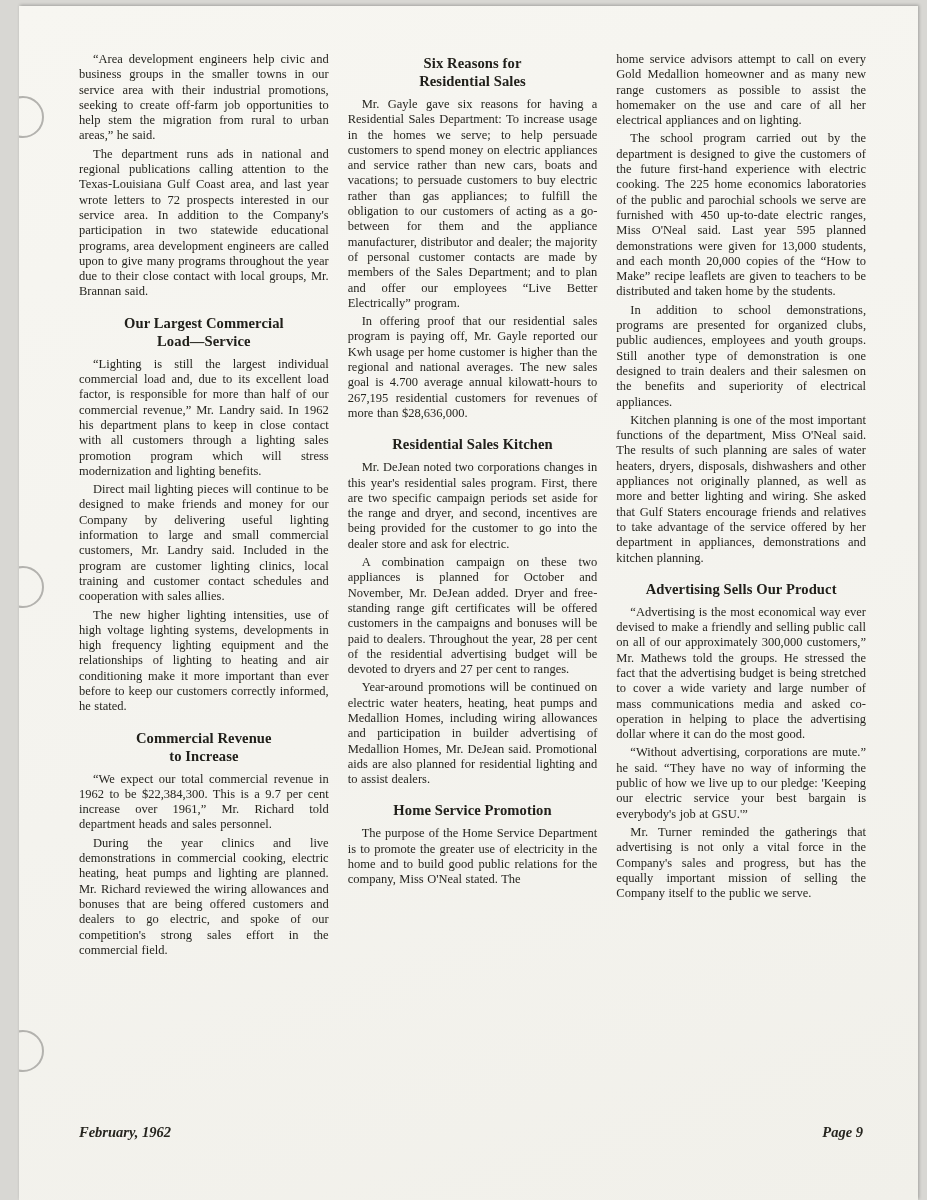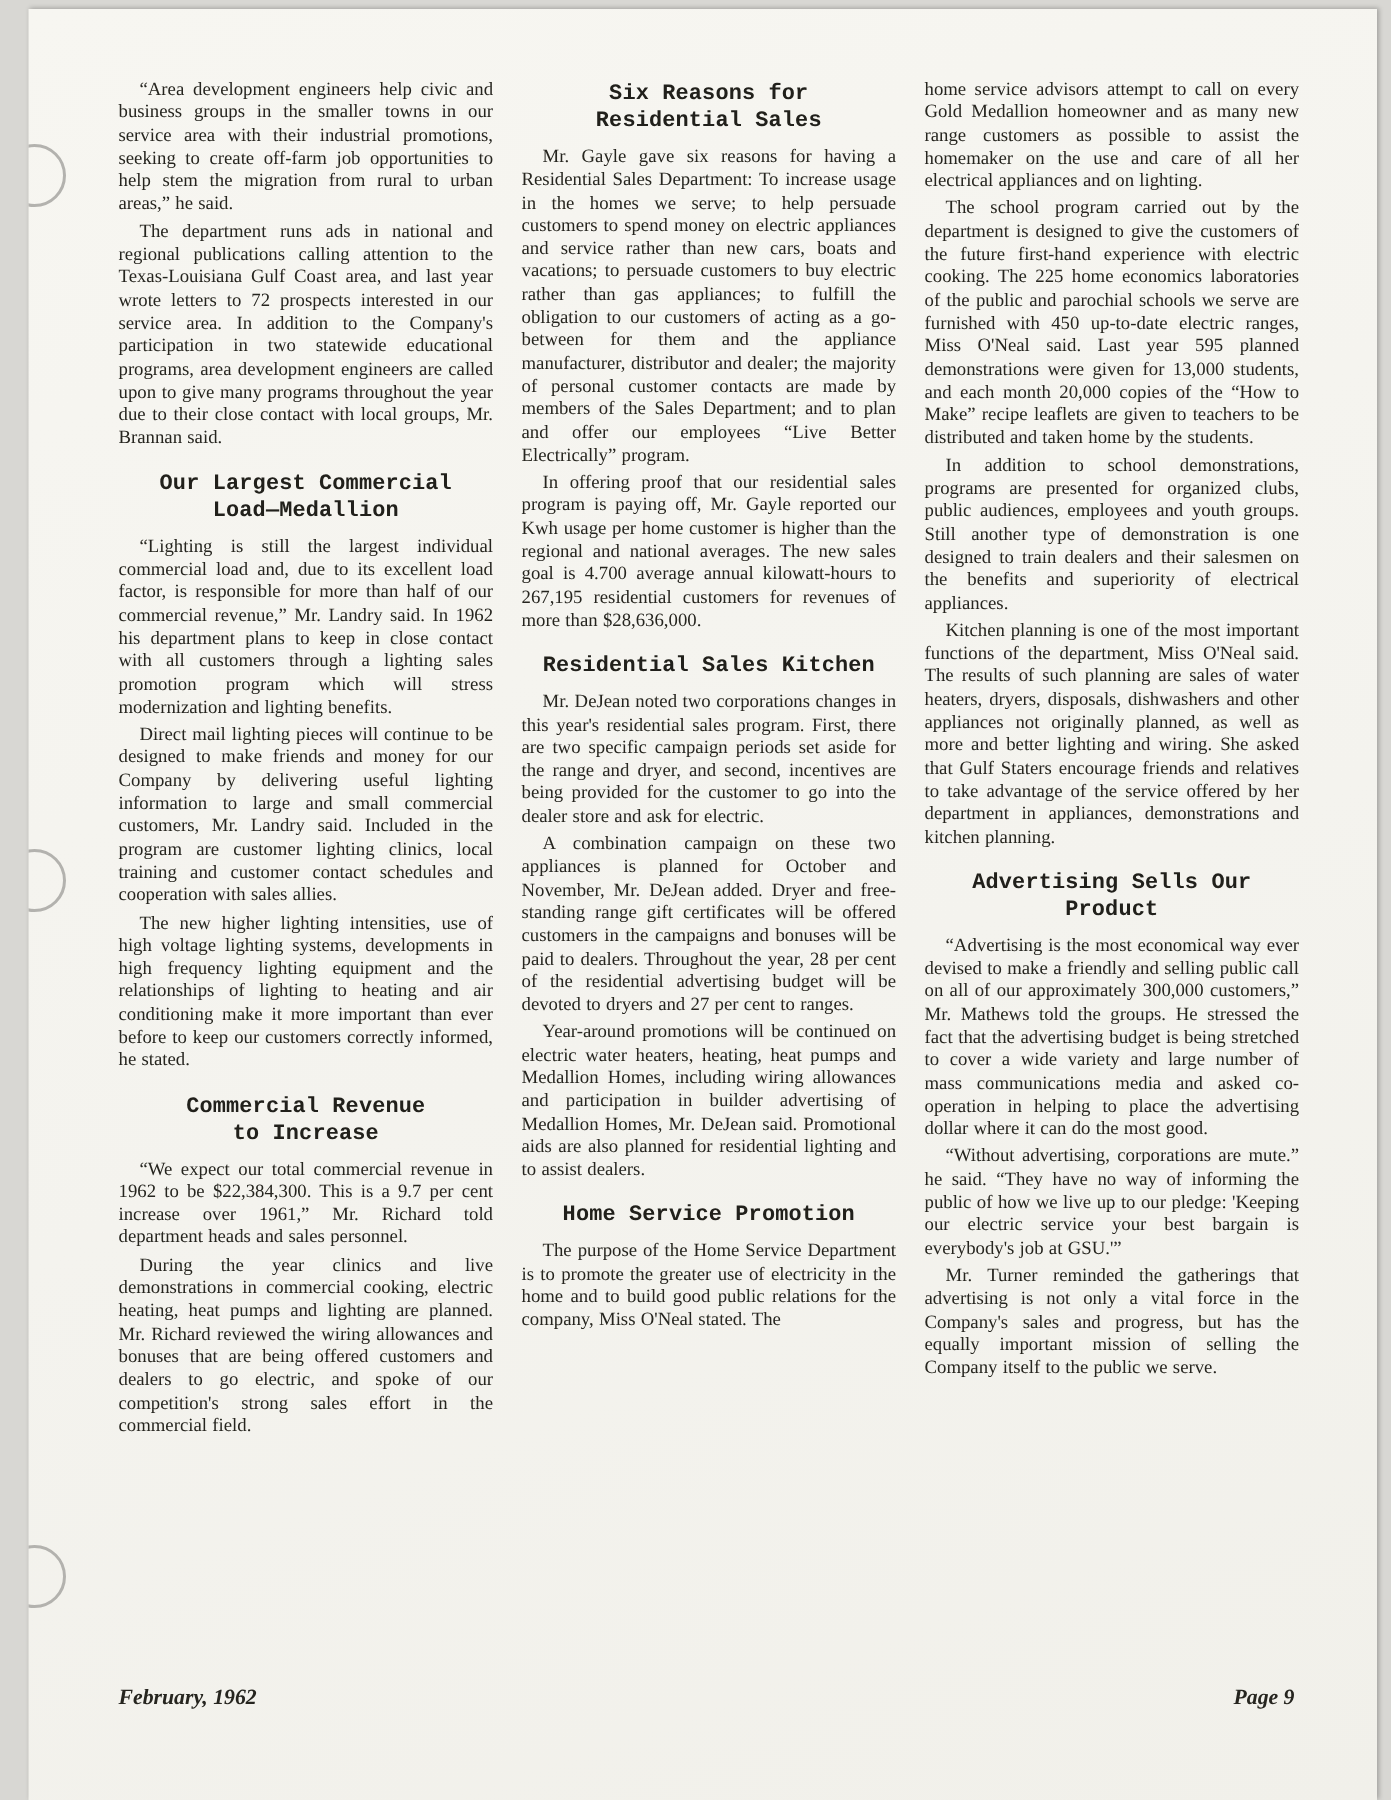--- a/index.html
+++ b/index.html
@@ -50,21 +50,21 @@
     line-height: 15.3px;
     text-align: justify;
   }
   .para {
     margin: 0 0 3px 0;
     text-indent: 14px;
     word-spacing: 0.4px;
   }
   .para.noindent { text-indent: 0; }
   .headline {
-    font-family: Liberation Mono, monospace;
+    font-family: Liberation Serif, serif;
     font-weight: bold;
     font-size: 14.6px;
     line-height: 18px;
     text-align: center;
     color: #21201b;
     margin: 14px 0 7px 0;
     white-space: pre-line;
     letter-spacing: 0.1px;
   }
   .column .headline:first-child { margin-top: 2px; }
@@ -88,21 +88,21 @@
 <div class="paper">
   <div class="punch p1"></div>
   <div class="punch p2"></div>
   <div class="punch p3"></div>
 
   <div class="content">
       <div class="column">
         <p class="para">“Area development engineers help civic and business groups in the smaller towns in our service area with their industrial promotions, seeking to create off-farm job opportunities to help stem the migration from rural to urban areas,” he said.</p>
         <p class="para">The department runs ads in national and regional publications calling attention to the Texas-Louisiana Gulf Coast area, and last year wrote letters to 72 prospects interested in our service area. In addition to the Company's participation in two statewide educational programs, area development engineers are called upon to give many programs throughout the year due to their close contact with local groups, Mr. Brannan said.</p>
         <h2 class="headline">Our Largest Commercial
-Load—Medallion</h2>
+Load—Service</h2>
         <p class="para">“Lighting is still the largest individual commercial load and, due to its excellent load factor, is responsible for more than half of our commercial revenue,” Mr. Landry said. In 1962 his department plans to keep in close contact with all customers through a lighting sales promotion program which will stress modernization and lighting benefits.</p>
         <p class="para">Direct mail lighting pieces will continue to be designed to make friends and money for our Company by delivering useful lighting information to large and small commercial customers, Mr. Landry said. Included in the program are customer lighting clinics, local training and customer contact schedules and cooperation with sales allies.</p>
         <p class="para">The new higher lighting intensities, use of high voltage lighting systems, developments in high frequency lighting equipment and the relationships of lighting to heating and air conditioning make it more important than ever before to keep our customers correctly informed, he stated.</p>
         <h2 class="headline">Commercial Revenue
 to Increase</h2>
         <p class="para">“We expect our total commercial revenue in 1962 to be $22,384,300. This is a 9.7 per cent increase over 1961,” Mr. Richard told department heads and sales personnel.</p>
         <p class="para">During the year clinics and live demonstrations in commercial cooking, electric heating, heat pumps and lighting are planned. Mr. Richard reviewed the wiring allowances and bonuses that are being offered customers and dealers to go electric, and spoke of our competition's strong sales effort in the commercial field.</p>
       </div>
       <div class="column">
         <h2 class="headline">Six Reasons for

